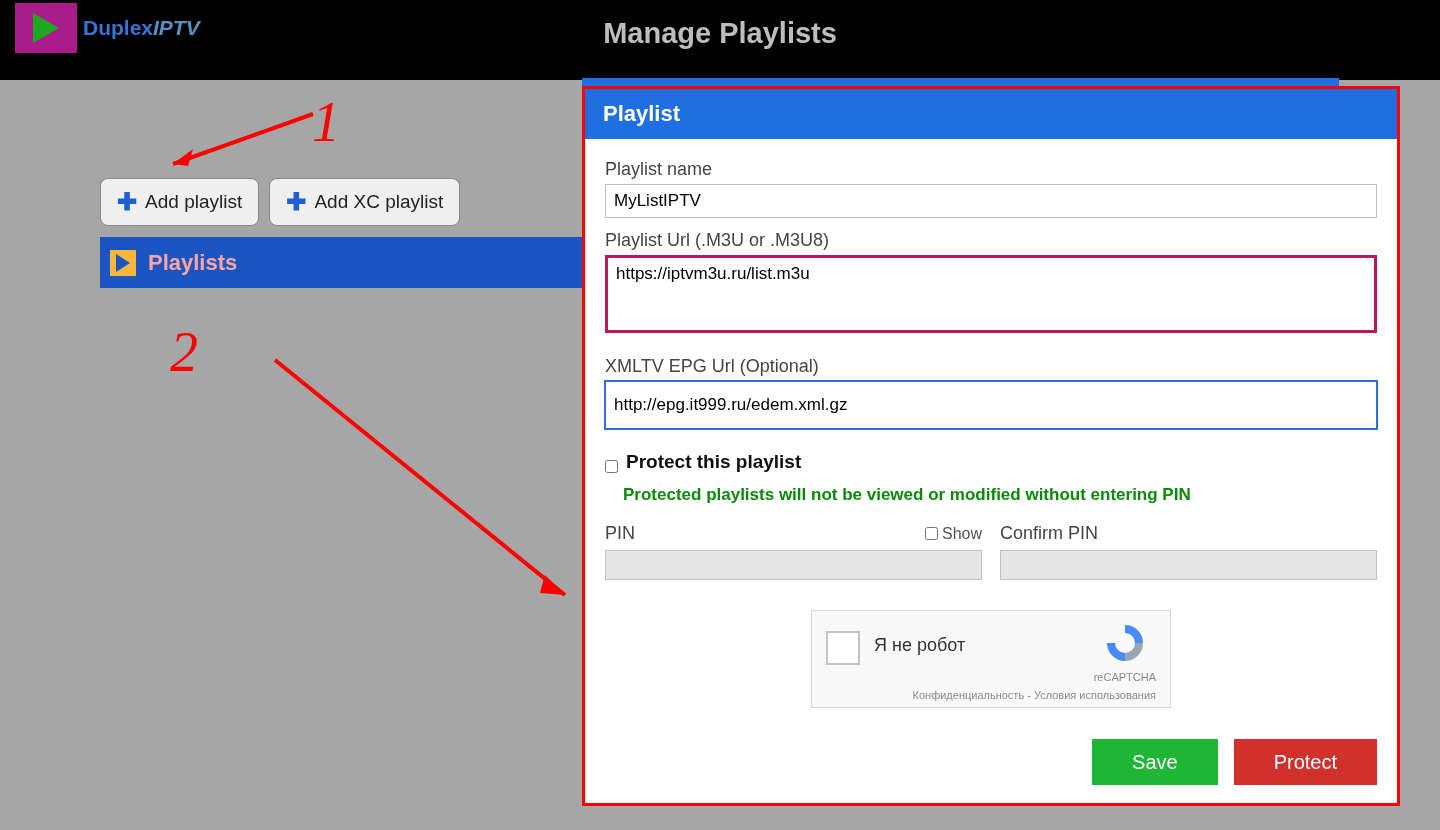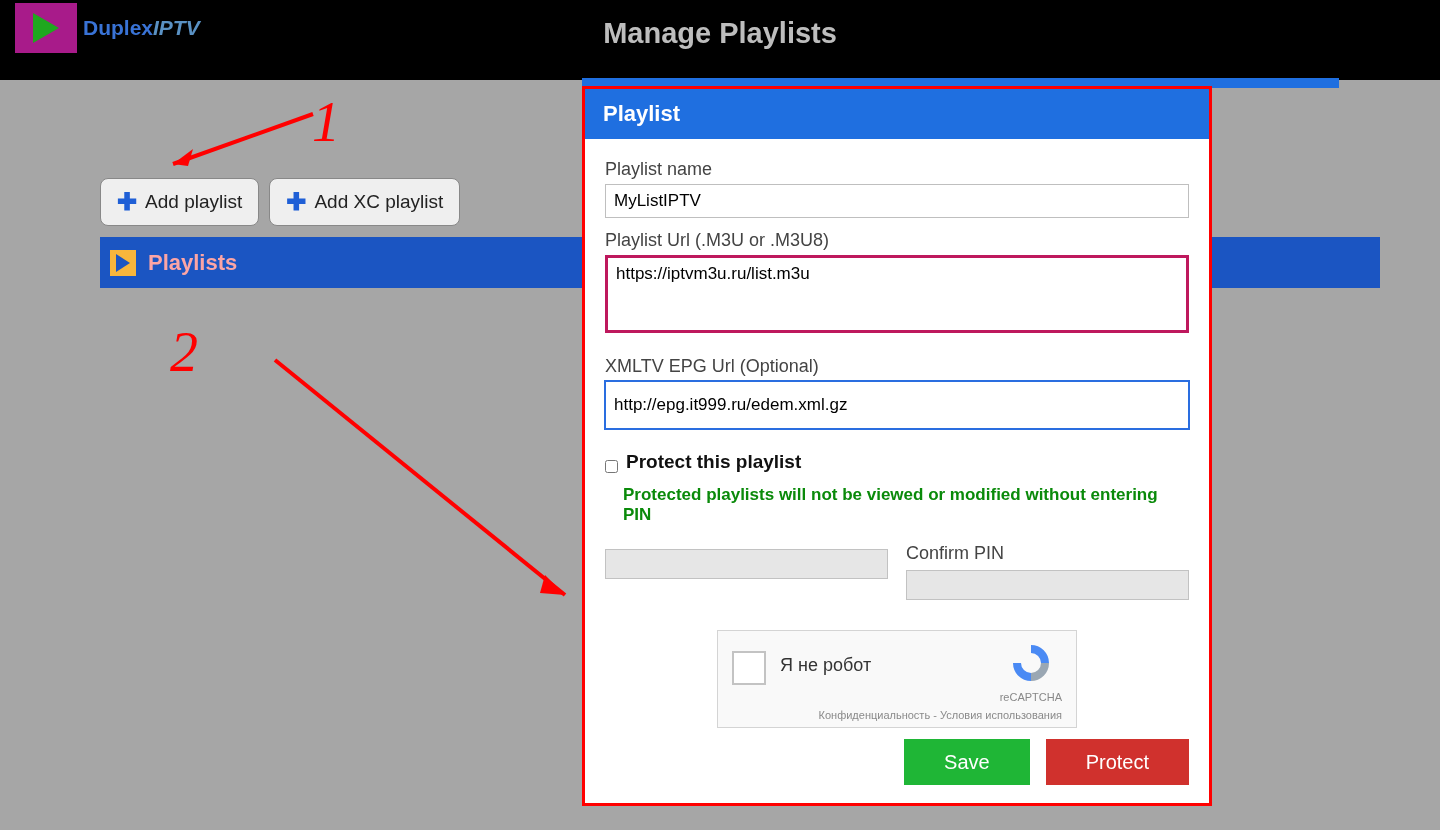--- a/index.html
+++ b/index.html
@@ -90,21 +90,21 @@
 .annot { position:absolute; color:#ff0000; font-family: cursive; font-size:56px; pointer-events:none; font-style: italic; }
 .annot1 { top: 90px; left: 312px; }
 .annot2 { top: 320px; left: 170px; }
 .arrow1 { position:absolute; top:104px; left:158px; width:180px; height:80px; pointer-events:none; }
 .arrow2 { position:absolute; top:350px; left:265px; width:320px; height:260px; pointer-events:none; }
 
 .modal {
   position: absolute;
   top: 86px;
   left: 582px;
-  width: 630px;
+  width: 818px;
   height: 720px;
   background: #fff;
   border: 3px solid #ff0000;
 }
 .modal-header {
   background: #1f6fe0;
   color: #fff;
   font-size: 22px;
   font-weight: bold;
   padding: 12px 18px;
@@ -255,20 +255,27 @@
     <input class="text-input focused" style="height: 48px;" value="http://epg.it999.ru/edem.xml.gz">
 
     <div class="protect-row">
       <input type="checkbox" style="">
       <span class="protect-label">Protect this playlist</span>
     </div>
     <div class="protect-hint">Protected playlists will not be viewed or modified without entering PIN</div>
 
     <div class="pin-row">
       <div class="pin-col">
+        <div style="display:flex; justify-content:space-between; align-items:center;">
+          <span class="field-label" style="margin:0">PIN</span>
+          <span class="show-wrap">
+            <input type="checkbox" style="">
+            <span>Show</span>
+          </span>
+        </div>
         <input class="pin-input" style="margin-top: 6px;">
       </div>
       <div class="pin-col">
         <span class="field-label" style="margin:0">Confirm PIN</span>
         <input class="pin-input" style="margin-top: 6px;">
       </div>
     </div>
 
     <div class="captcha">
       <div class="captcha-check"></div>

